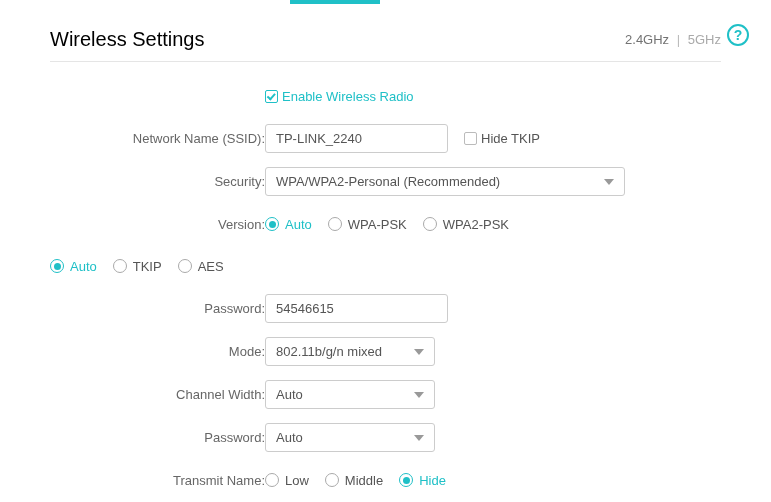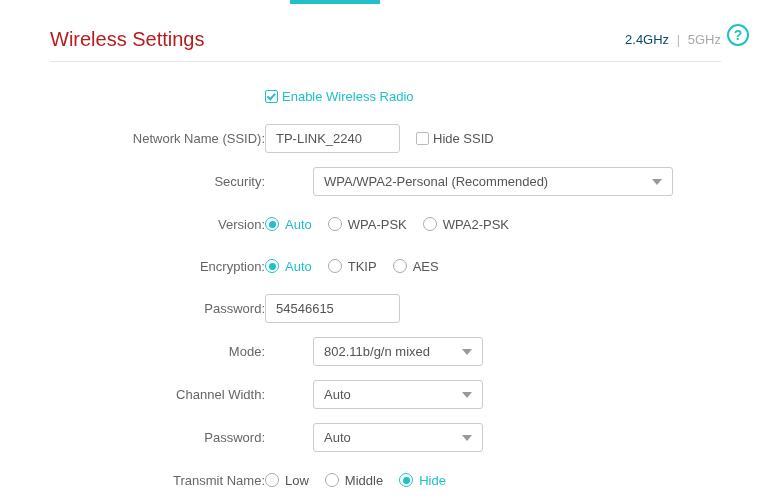--- a/index.html
+++ b/index.html
@@ -32,27 +32,27 @@
   align-items: center;
   justify-content: space-between;
   padding-bottom: 10px;
   border-bottom: 1px solid #e5e5e5;
   margin-bottom: 20px;
   position: relative;
 }
 .header h1 {
   font-size: 20px;
   font-weight: 400;
-  color: #b91c1c;
+  color: #000000;
 }
 .band-tabs {
   font-size: 13px;
   color: #aaa;
 }
-.band-tabs .active { color: #0c4a6e; }
+.band-tabs .active { color: #737373; }
 .band-tabs .sep { color: #bbb; margin: 0 4px; }
 .help-icon {
   position: absolute;
   right: -28px;
   top: -4px;
   width: 22px;
   height: 22px;
   border: 2px solid #1fc0c7;
   border-radius: 50%;
   color: #1fc0c7;
@@ -78,35 +78,34 @@
   flex: 1;
   display: flex;
   align-items: center;
   gap: 16px;
 }
 .text-input {
   border: 1px solid #ccc;
   border-radius: 3px;
   padding: 6px 10px;
   font-size: 13px;
-  width: 135px;
+  width: 183px;
   color: #555;
   background: #fff;
 }
 .select {
   border: 1px solid #ccc;
   border-radius: 3px;
   padding: 6px 10px;
   background: #fff;
   display: flex;
   align-items: center;
   justify-content: space-between;
   cursor: pointer;
   color: #555;
-  margin-left: 48px;
 }
 .select.wide { width: 360px; }
 .select.mid { width: 170px; }
 .select .caret {
   width: 0; height: 0;
   border-left: 5px solid transparent;
   border-right: 5px solid transparent;
   border-top: 6px solid #999;
 }
 .checkbox-wrap {
@@ -187,21 +186,21 @@
       </label>
     </div>
   </div>
 
   <div class="form-row">
     <div class="label">Network Name (SSID):</div>
     <div class="controls">
       <input class="text-input" type="text" value="TP-LINK_2240" style="">
       <label class="checkbox-wrap">
         <span class="checkbox-box"></span>
-        <span class="checkbox-label">Hide SSID</span>
+        <span class="checkbox-label">Hide TKIP</span>
       </label>
     </div>
   </div>
 
   <div class="form-row">
     <div class="label">Security:</div>
     <div class="controls">
       <div class="select wide">
         <span>WPA/WPA2-Personal (Recommended)</span>
         <span class="caret"></span>
@@ -223,21 +222,20 @@
           <span class="radio-label">WPA-PSK</span>
         </label>
         <label class="radio-wrap">
           <span class="radio-outer"></span>
           <span class="radio-label">WPA2-PSK</span>
         </label>
       </div>
   </div>
 
   <div class="form-row">
-    <div class="label">Encryption:</div>
     <div class="controls" id="encryption-group">
         <label class="radio-wrap">
           <span class="radio-outer selected">
             <span class="radio-inner"></span>
           </span>
           <span class="radio-label selected">Auto</span>
         </label>
         <label class="radio-wrap">
           <span class="radio-outer"></span>
           <span class="radio-label">TKIP</span>

